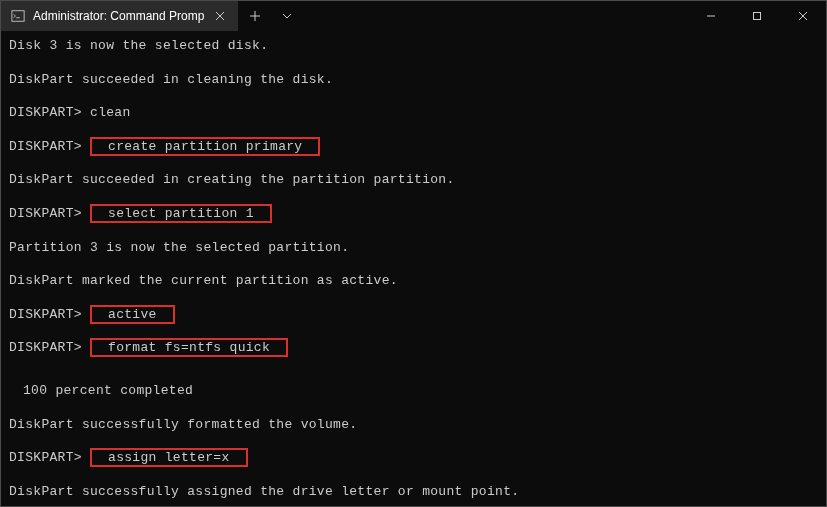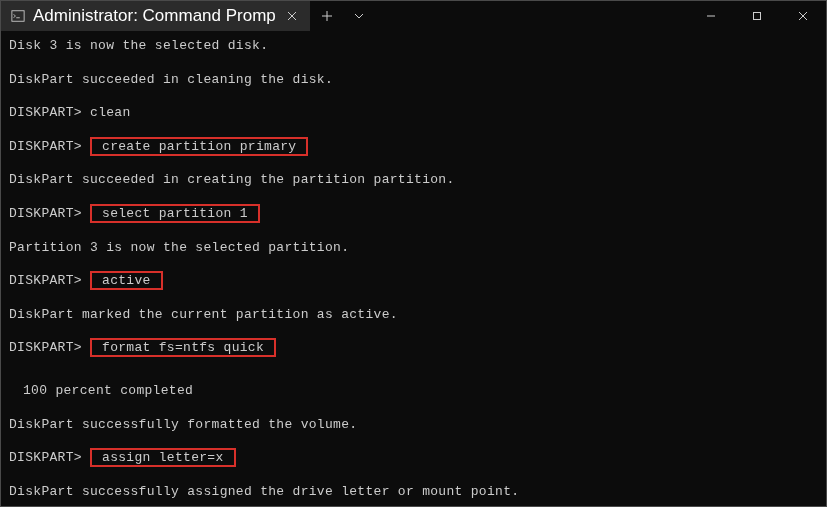--- a/index.html
+++ b/index.html
@@ -28,21 +28,21 @@
     min-width: 170px;
     border-right: 1px solid #0c0c0c;
   }
   .tab-icon {
     width: 14px; height: 14px;
     display: inline-flex; align-items: center; justify-content: center;
   }
   .tab-icon svg { width: 14px; height: 14px; }
   .tab-title {
     font-family: "Segoe UI", sans-serif;
-    font-size: 17px; color: #fff;
+    font-size: 12px; color: #fff;
     white-space: nowrap; overflow: hidden; text-overflow: ellipsis;
     flex: 1;
   }
   .tab-close {
     width: 16px; height: 16px;
     display: inline-flex; align-items: center; justify-content: center;
     color: #ccc; border-radius: 2px;
   }
   .tabbar-btn {
     width: 32px;
@@ -60,21 +60,21 @@
     padding: 7px 8px;
     line-height: 1.2;
     font-size: 13px;
     letter-spacing: 0.3px;
   }
   .line { white-space: pre; margin-bottom: 18px; }
   .indent { padding-left: 14px; margin-top: 27px; }
   .prompt { color: #cccccc; }
   .hl {
     border: 2px solid #d8302a;
-    padding: 0 10px;
+    padding: 0 16px;
     color: #cccccc;
   }
 </style>
 </head>
 <body>
 
 <div class="titlebar">
   <div class="tabs">
     <div class="tab">
       <span class="tab-icon">
@@ -133,23 +133,23 @@
   <div class="line"><span class="prompt">DISKPART&gt;</span> <span>clean</span></div>
 
   <div class="line"><span class="prompt">DISKPART&gt;</span> <span class="hl">create partition primary</span></div>
 
   <div class="line">DiskPart succeeded in creating the partition partition.</div>
 
   <div class="line"><span class="prompt">DISKPART&gt;</span> <span class="hl">select partition 1</span></div>
 
   <div class="line">Partition 3 is now the selected partition.</div>
 
+  <div class="line">DiskPart marked the current partition as active.</div>
+
   <div class="line"><span class="prompt">DISKPART&gt;</span> <span class="hl">active</span></div>
-
-  <div class="line">DiskPart marked the current partition as active.</div>
 
   <div class="line"><span class="prompt">DISKPART&gt;</span> <span class="hl">format fs=ntfs quick</span></div>
 
   <div class="line indent">100 percent completed</div>
 
   <div class="line">DiskPart successfully formatted the volume.</div>
 
   <div class="line"><span class="prompt">DISKPART&gt;</span> <span class="hl">assign letter=x</span></div>
 
   <div class="line">DiskPart successfully assigned the drive letter or mount point.</div>

